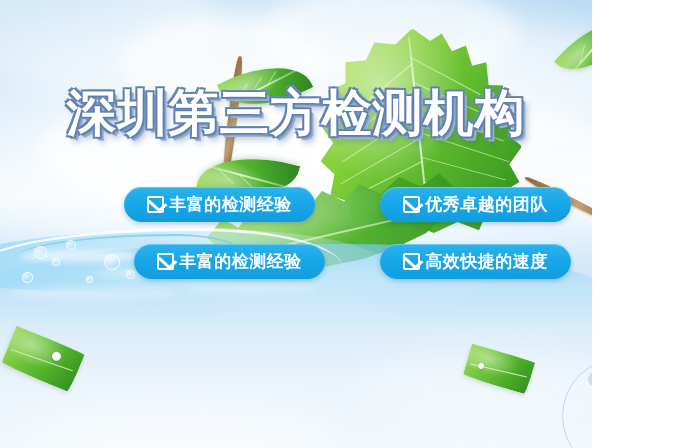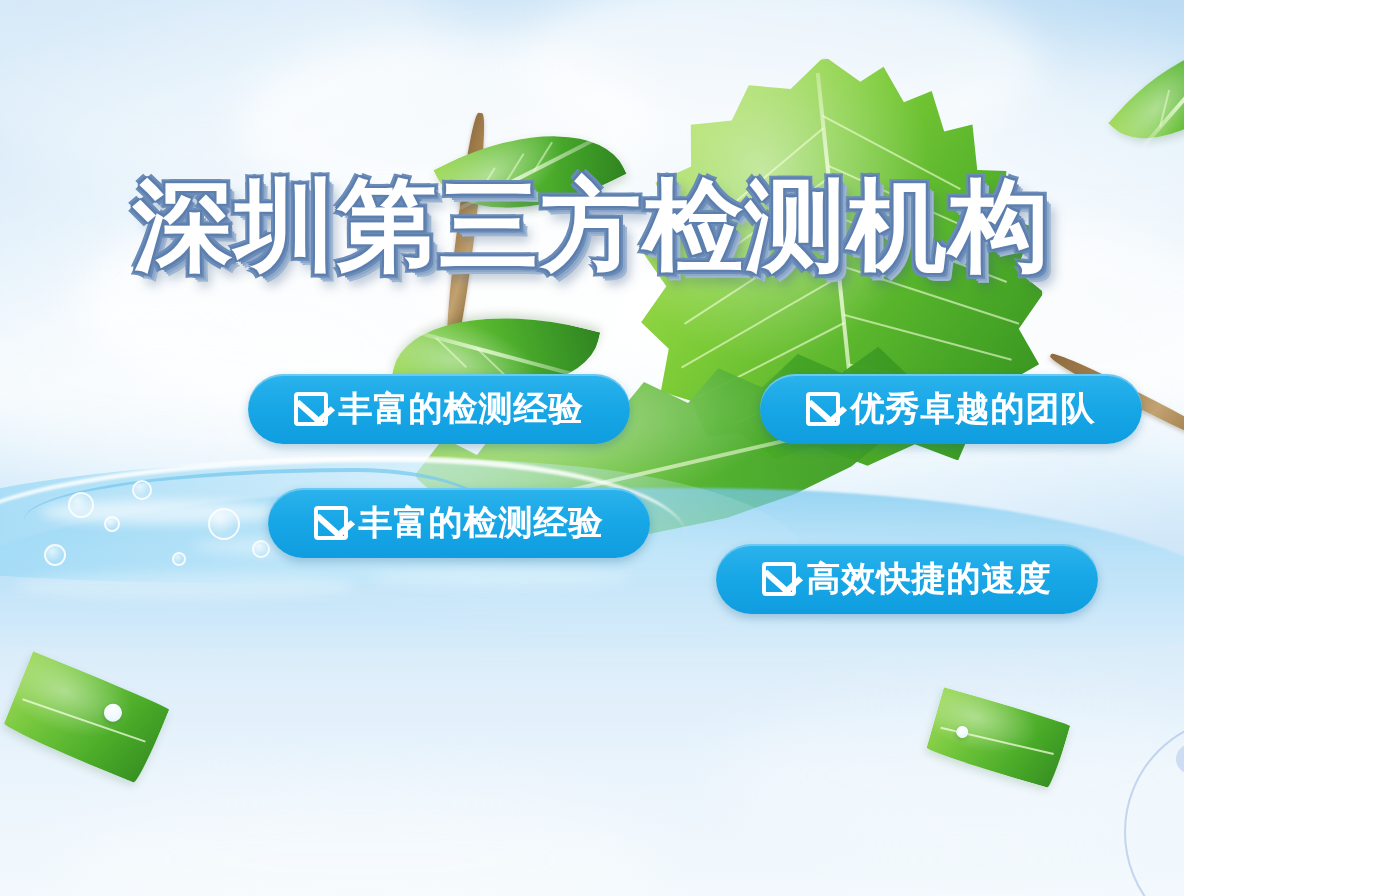--- a/index.html
+++ b/index.html
@@ -241,21 +241,21 @@
     transform:rotate(42deg) skewX(-6deg) translate(-1px,1px);
     transform-origin:center;
   }
   .pill .ptxt{
     color:#ffffff; font-size:17px; font-weight:bold; letter-spacing:.5px;
     white-space:nowrap;
   }
   #pill0{ left:124px; top:0px;  width:191px; }
   #pill1{ left:380px; top:0px;  width:191px;font-family:Liberation Mono, monospace; }
   #pill2{ left:134px; top:57px; width:191px; }
-  #pill3{ left:358px; top:57px; width:191px;margin-top:28px; }
+  #pill3{ left:380px; top:57px; width:191px; }
 
   
   #subtitle{
     position:absolute; left:0; right:0; top:300px;
     text-align:center;
     font-size:22px; font-weight:bold; letter-spacing:.5px;
     color:#ffffff;
     text-shadow:
       -1.4px -1.4px 0 #2f3a42, 0 -1.4px 0 #2f3a42, 1.4px -1.4px 0 #2f3a42,
       -1.4px 0 0 #2f3a42, 1.4px 0 0 #2f3a42,

